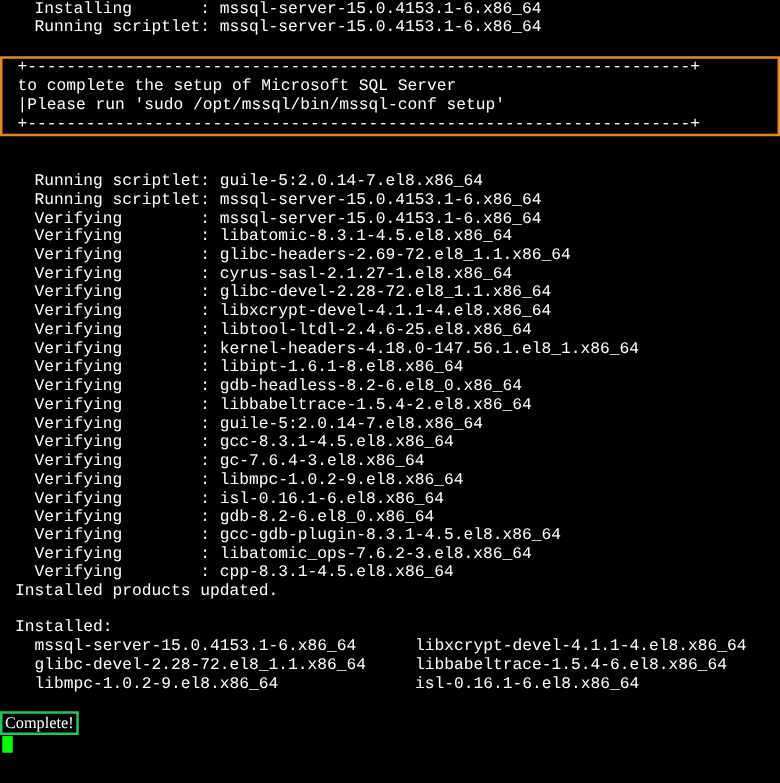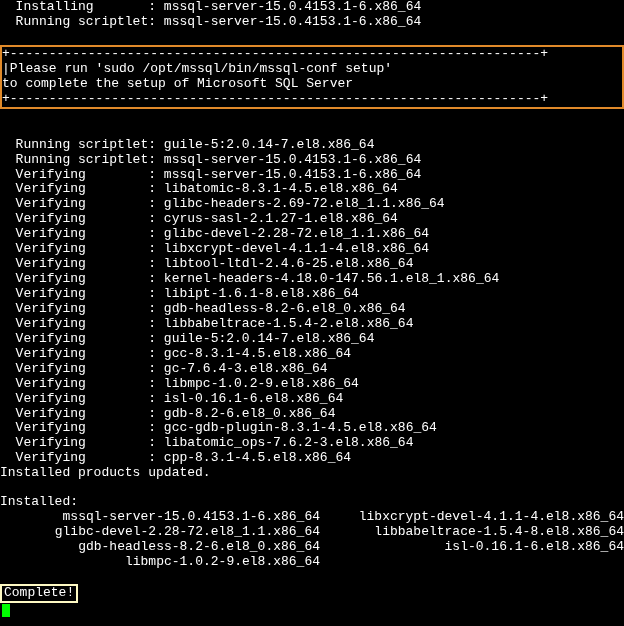--- a/index.html
+++ b/index.html
@@ -7,58 +7,58 @@
       background: #000;
       color: #fff;
       font-family: "Courier New", Courier, monospace;
       font-size: 13px;
       line-height: 1.15;
       width: 624px;
       height: 626px;
       overflow: hidden;
       padding: 0;
     }
-    .line { white-space: pre; }
+    .line { white-space: pre; margin-left: 12px; }
     .highlight-box {
       border: 2px solid #e08a2a;
       margin: 1px 0;
     }
     .highlight-inline {
-      border: 2px solid #fef9c3;
+      border: 2px solid #22c55e;
       display: inline-block;
       padding: 0 2px;
+      font-family: Liberation Serif, serif;
     }
     .cursor {
       display: inline-block;
       width: 8px;
       height: 13px;
       background: #00ff00;
       border: 1px solid #00ff00;
       vertical-align: text-bottom;
       margin-left: 2px;
     }
     .cols2 {
       display: flex;
-      text-align: right;
     }
     .col-left { width: 320px; }
     .col-right { flex: 1; }
     .blank { height: 14px; }
   </style>
 </head>
 <body>
 
 <div class="line">  Installing       : mssql-server-15.0.4153.1-6.x86_64</div>
 <div class="line">  Running scriptlet: mssql-server-15.0.4153.1-6.x86_64</div>
 <div class="blank"></div>
 
 <div class="highlight-box">
   <div class="line">+--------------------------------------------------------------------+</div>
+  <div class="line">to complete the setup of Microsoft SQL Server</div>
   <div class="line">|Please run 'sudo /opt/mssql/bin/mssql-conf setup'</div>
-  <div class="line">to complete the setup of Microsoft SQL Server</div>
   <div class="line">+--------------------------------------------------------------------+</div>
 </div>
 
 <div class="blank"></div>
 <div class="blank"></div>
 
 <div class="line">  Running scriptlet: guile-5:2.0.14-7.el8.x86_64</div>
 <div class="line">  Running scriptlet: mssql-server-15.0.4153.1-6.x86_64</div>
 <div class="line">  Verifying        : mssql-server-15.0.4153.1-6.x86_64</div>
 <div class="line">  Verifying        : libatomic-8.3.1-4.5.el8.x86_64</div>
@@ -81,26 +81,25 @@
 <div class="line">  Verifying        : libatomic_ops-7.6.2-3.el8.x86_64</div>
 <div class="line">  Verifying        : cpp-8.3.1-4.5.el8.x86_64</div>
 <div class="line">Installed products updated.</div>
 <div class="blank"></div>
 <div class="line">Installed:</div>
 
 <div class="cols2">
   <div class="col-left">
     <div class="line">  mssql-server-15.0.4153.1-6.x86_64</div>
     <div class="line">  glibc-devel-2.28-72.el8_1.1.x86_64</div>
-    <div class="line">  gdb-headless-8.2-6.el8_0.x86_64</div>
     <div class="line">  libmpc-1.0.2-9.el8.x86_64</div>
   </div>
   <div class="col-right">
     <div class="line">libxcrypt-devel-4.1.1-4.el8.x86_64</div>
-    <div class="line">libbabeltrace-1.5.4-8.el8.x86_64</div>
+    <div class="line">libbabeltrace-1.5.4-6.el8.x86_64</div>
     <div class="line">isl-0.16.1-6.el8.x86_64</div>
   </div>
 </div>
 
 <div class="blank"></div>
 
 <div>
   <span class="highlight-inline">Complete!</span>
 </div>
 

